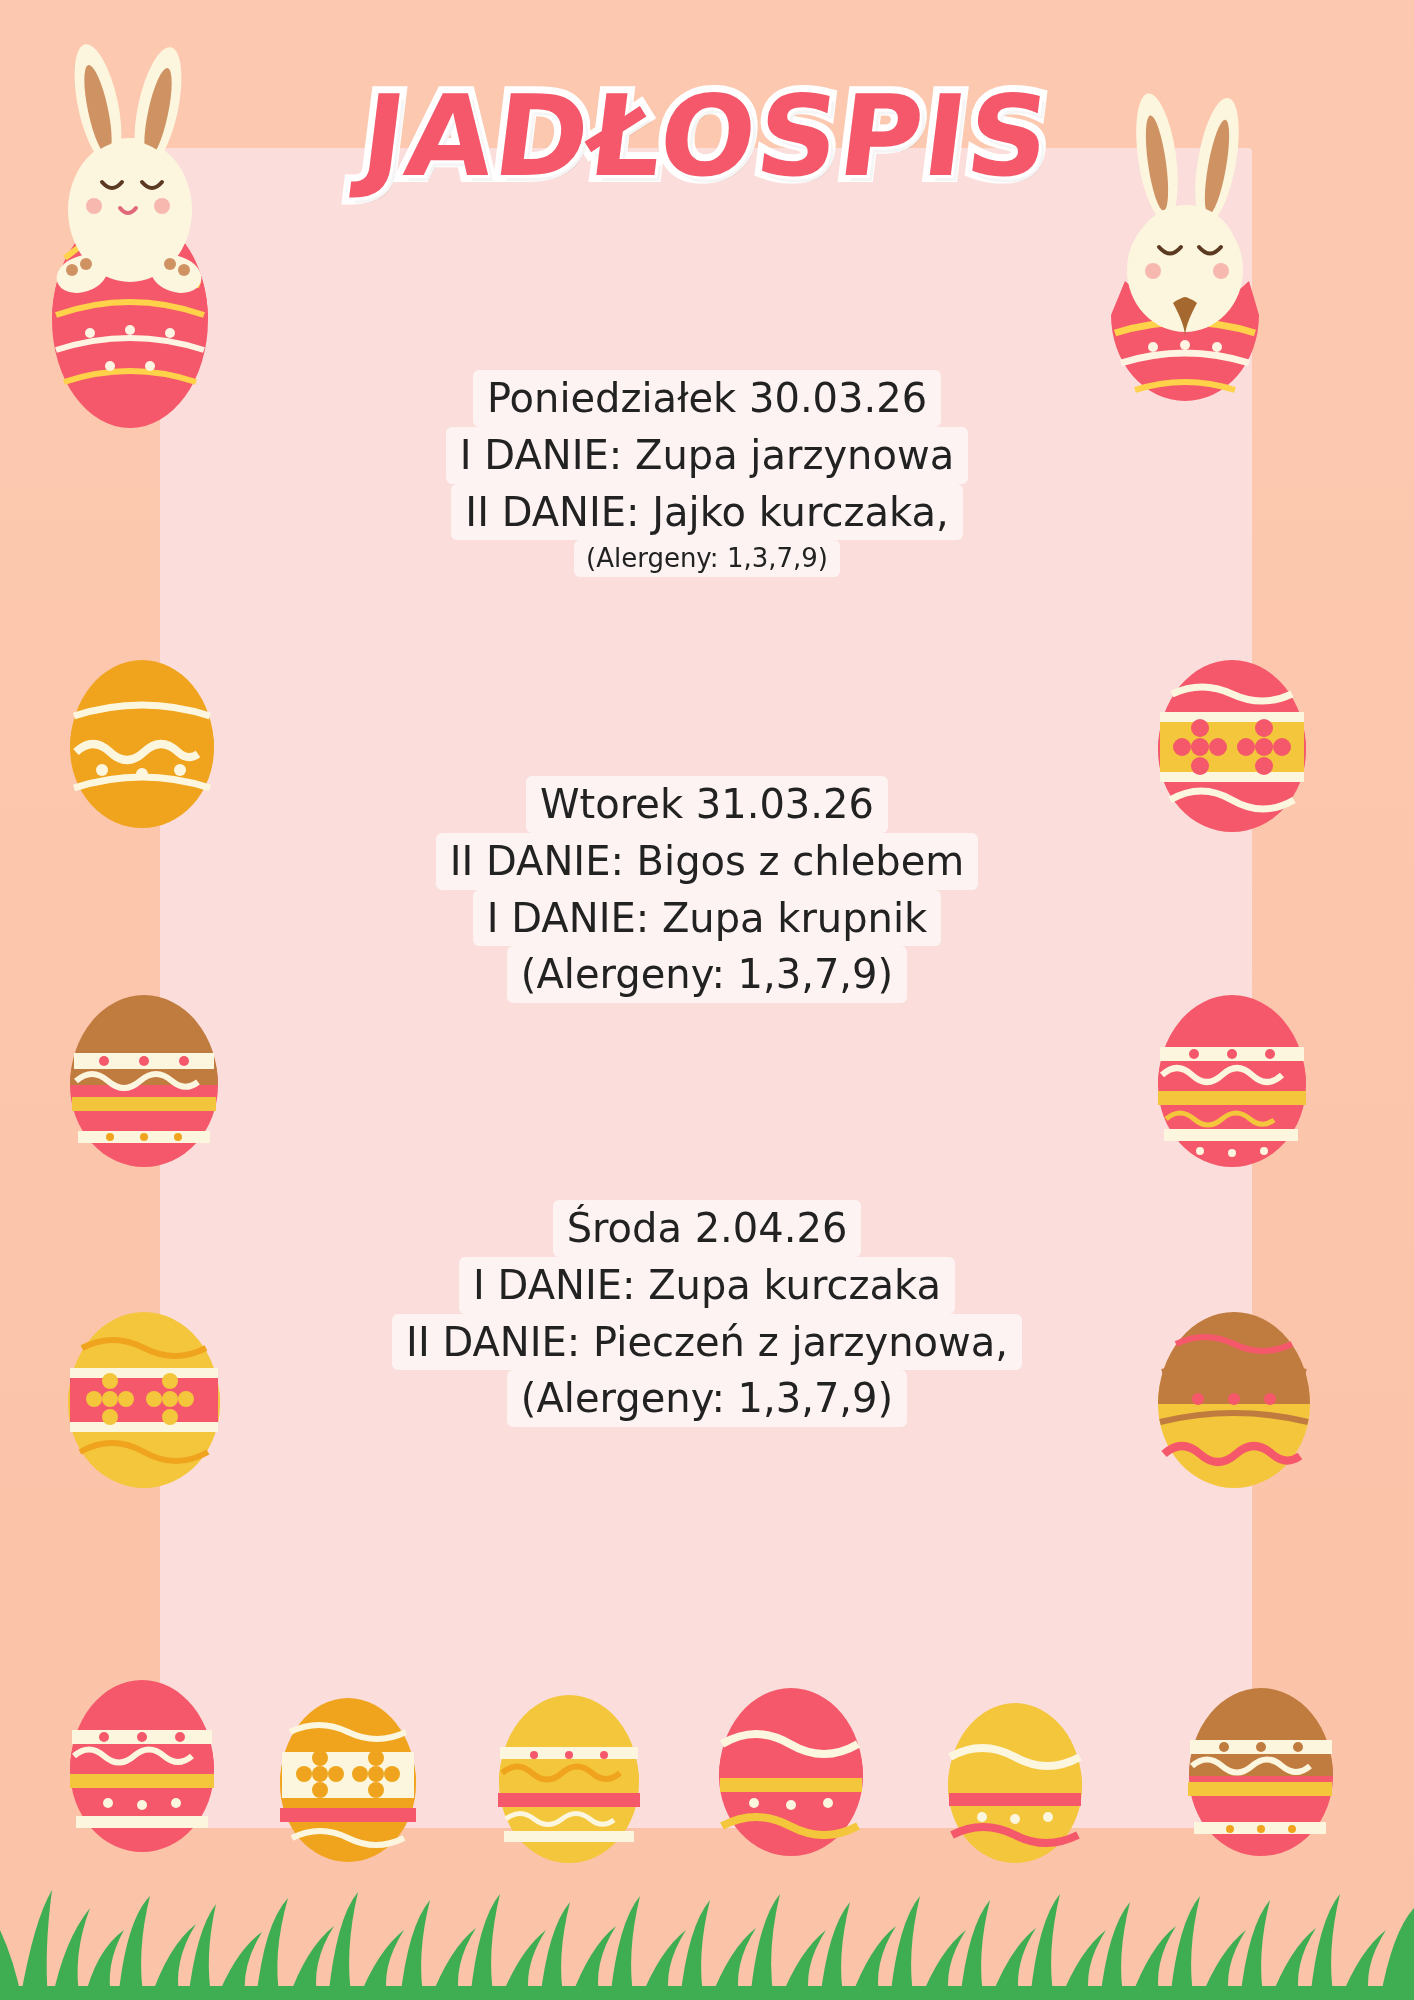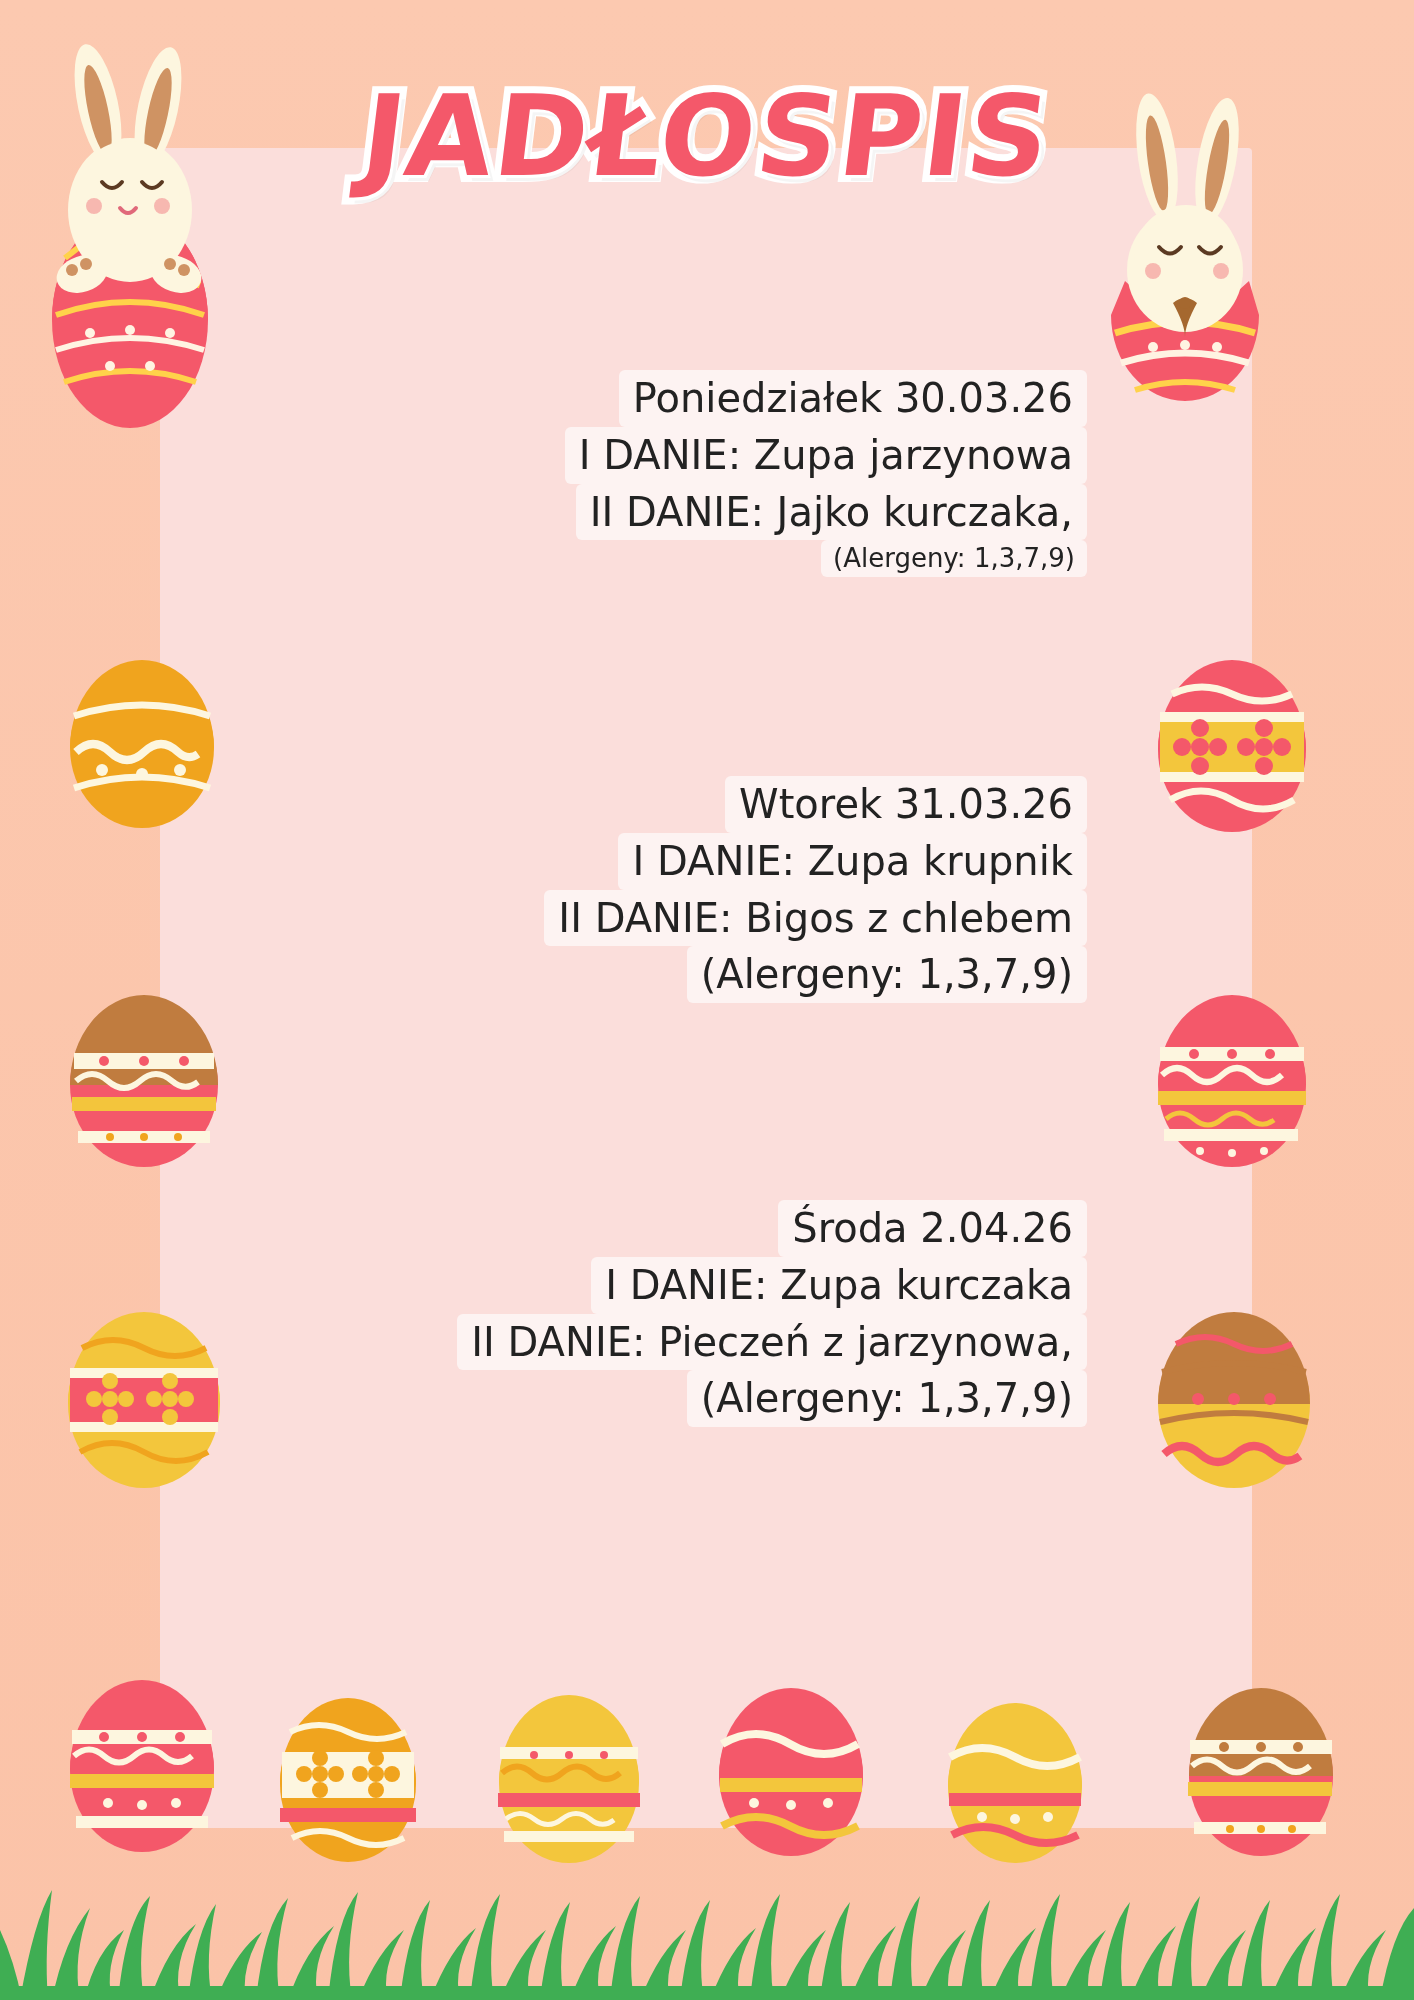--- a/index.html
+++ b/index.html
@@ -55,21 +55,21 @@
        6px 6px 0 rgba(0,0,0,0.04);
     line-height: 1;
   }
 
   
   .menu-block {
     position: absolute;
     left: 50%;
     transform: translateX(-50%);
     width: 760px;
-    text-align: right;
+    text-align: center;
     z-index: 20;
   }
   .menu-block .line {
     display: block;
     margin: 0 auto;
   }
   .menu-block .line span {
     display: inline-block;
     background: #fdf3f2;
     color: #222222;
@@ -396,22 +396,22 @@
 
   <div class="menu-block" id="block-1">
     <div class="line"><span>Poniedziałek 30.03.26</span></div>
     <div class="line"><span>I DANIE: Zupa jarzynowa</span></div>
     <div class="line"><span>II DANIE: Jajko kurczaka,</span></div>
     <div class="line small"><span>(Alergeny: 1,3,7,9)</span></div>
   </div>
 
   <div class="menu-block" id="block-2">
     <div class="line"><span>Wtorek 31.03.26</span></div>
+    <div class="line"><span>II DANIE: Bigos z chlebem</span></div>
     <div class="line"><span>I DANIE: Zupa krupnik</span></div>
-    <div class="line"><span>II DANIE: Bigos z chlebem</span></div>
     <div class="line"><span>(Alergeny: 1,3,7,9)</span></div>
   </div>
 
   <div class="menu-block" id="block-3">
     <div class="line"><span>Środa 2.04.26</span></div>
     <div class="line"><span>I DANIE: Zupa kurczaka</span></div>
     <div class="line"><span>II DANIE: Pieczeń z jarzynowa,</span></div>
     <div class="line"><span>(Alergeny: 1,3,7,9)</span></div>
   </div>
 

